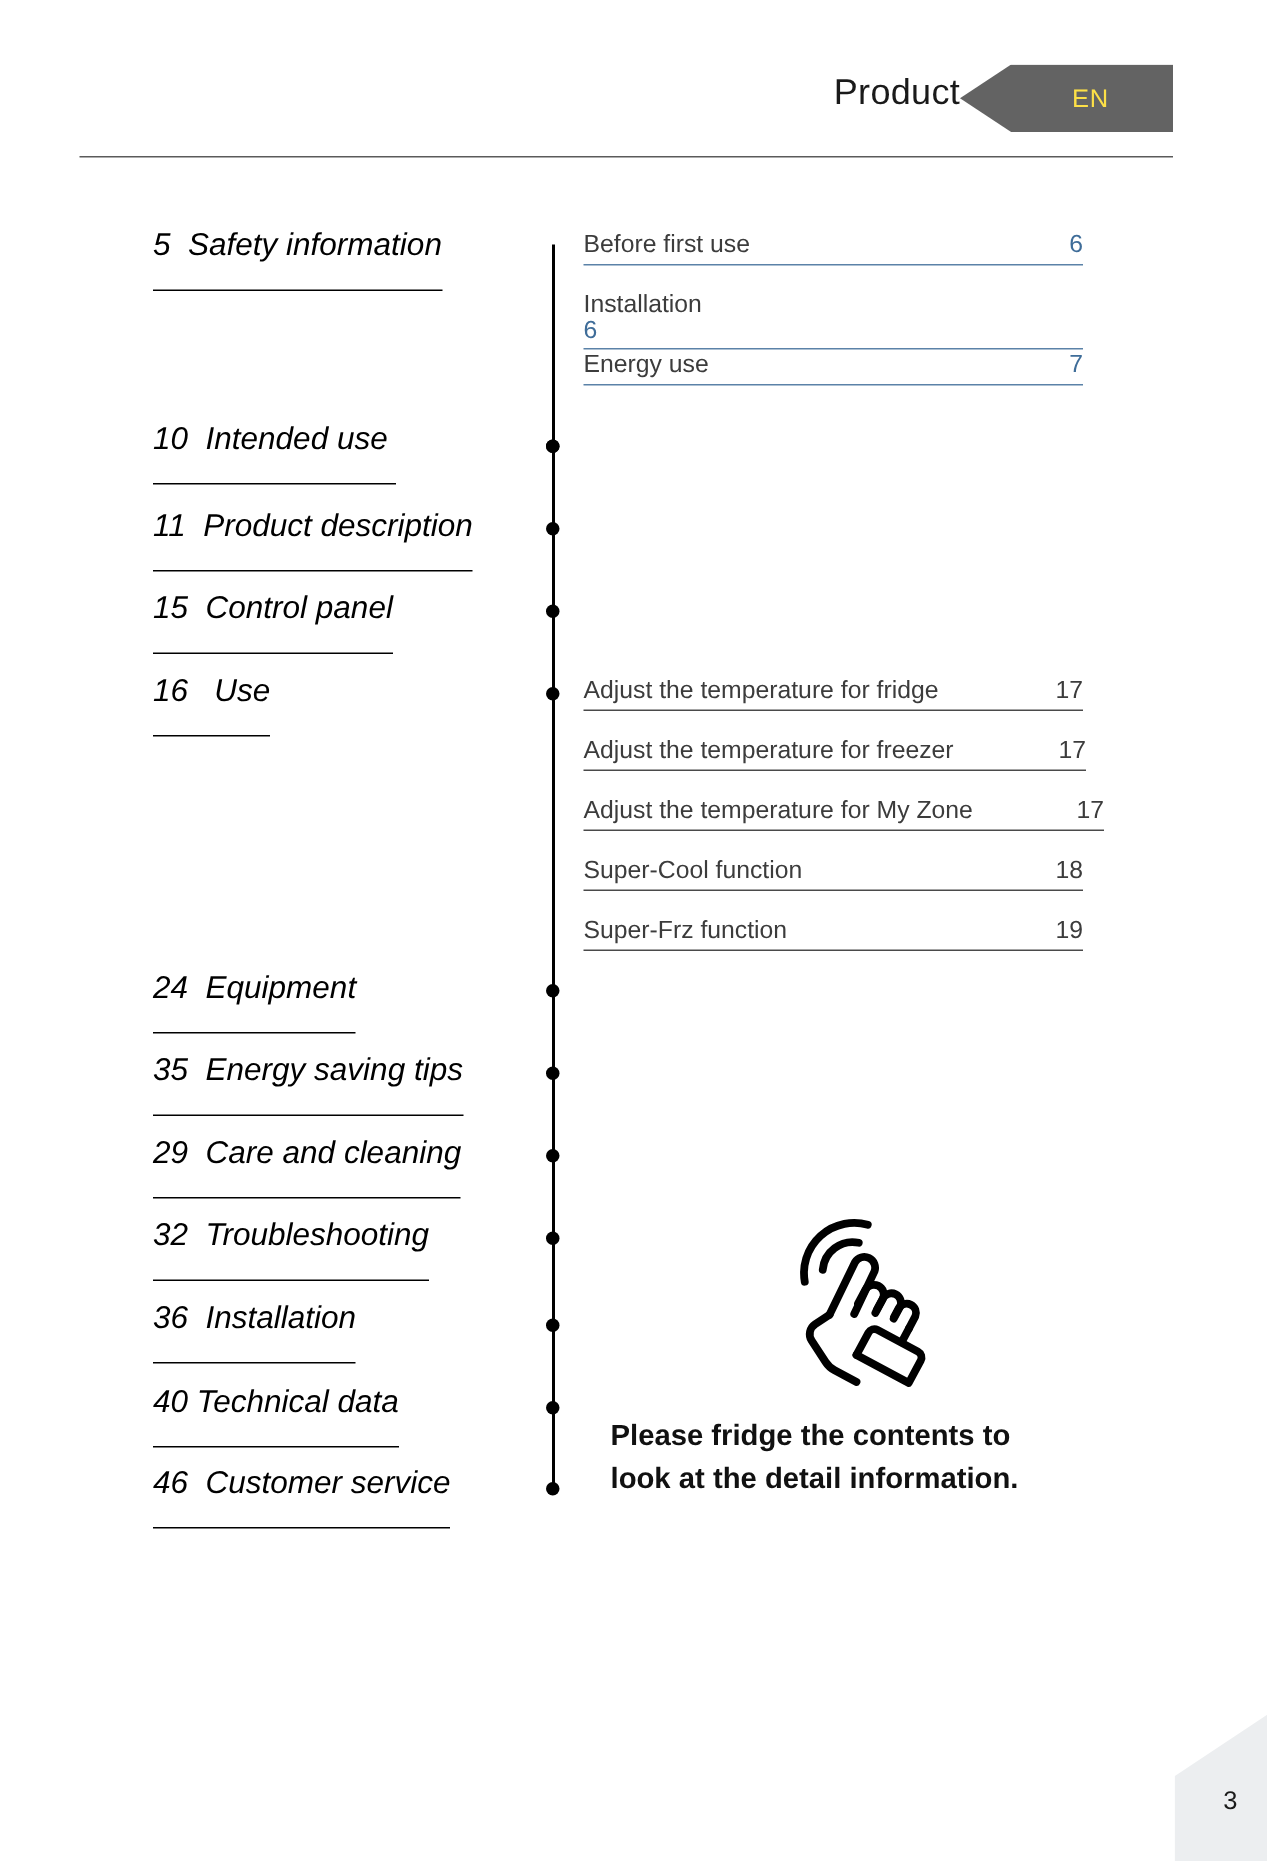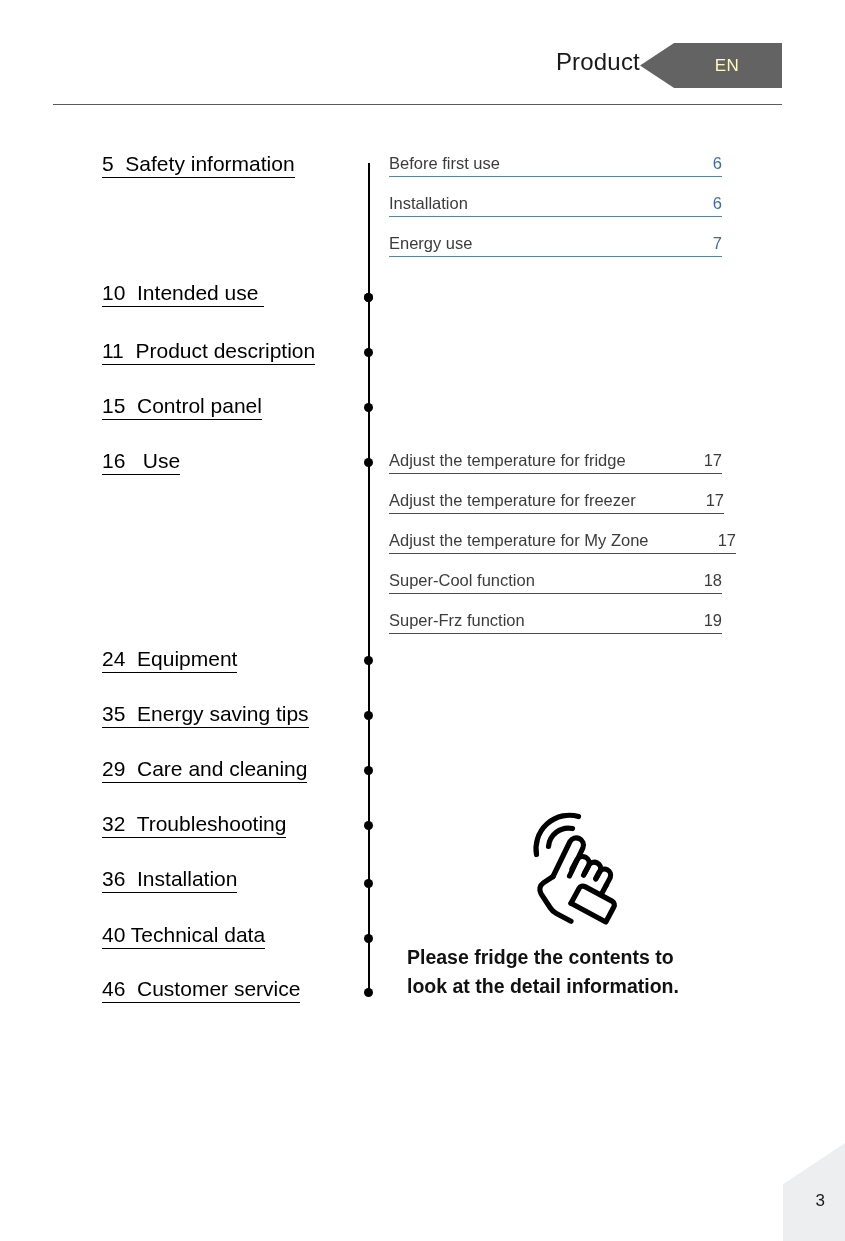--- a/index.html
+++ b/index.html
@@ -48,21 +48,21 @@
     position: absolute;
     left: 0;
     top: 0;
     width: 142px;
     height: 45px;
     display: flex;
     align-items: center;
     justify-content: center;
     padding-left: 32px;
     box-sizing: border-box;
-    color: #fef9c3;
+    color: #fde047;
     font-size: 17px;
     letter-spacing: 0.5px;
   }
 
   .header-rule {
     position: absolute;
     left: 53px;
     top: 104px;
     width: 729px;
     height: 1px;
@@ -92,21 +92,22 @@
     position: absolute;
     left: 102px;
     font-size: 21px;
     color: #000000;
     white-space: pre;
     line-height: 1;
   }
   .main-entry .entry-inner {
     display: inline-block;
     border-bottom: 1.6px solid #000000;
-    padding-bottom: 3px;
+    padding-bottom: 19px;
+    font-style: italic;
   }
 
   
   .sub-entry {
     position: absolute;
     left: 389px;
     width: 333px;
     font-size: 16.5px;
     line-height: 1;
     display: flex;
@@ -209,21 +210,21 @@
       <div class="main-entry" style="top: 868px;"><span class="entry-inner">36  Installation</span></div>
       <div class="main-entry" style="top: 924px;"><span class="entry-inner">40 Technical data</span></div>
       <div class="main-entry" style="top: 978px;"><span class="entry-inner">46  Customer service</span></div>
     </div>
 
   <div id="sub-entries">
       <div class="sub-entry blue" style="top: 155px; width: 333px; align-items: flex-end;">
         <span class="sub-label">Before first use</span>
         <span class="sub-page">6</span>
       </div>
-      <div class="sub-entry blue" style="top: 195px; width: 333px;">
+      <div class="sub-entry blue" style="top: 195px; width: 333px; flex-direction: column;">
         <span class="sub-label">Installation</span>
         <span class="sub-page">6</span>
       </div>
       <div class="sub-entry blue" style="top: 235px; width: 333px;">
         <span class="sub-label">Energy use</span>
         <span class="sub-page">7</span>
       </div>
       <div class="sub-entry dark" style="top: 452px; width: 333px;">
         <span class="sub-label">Adjust the temperature for fridge</span>
         <span class="sub-page">17</span>

